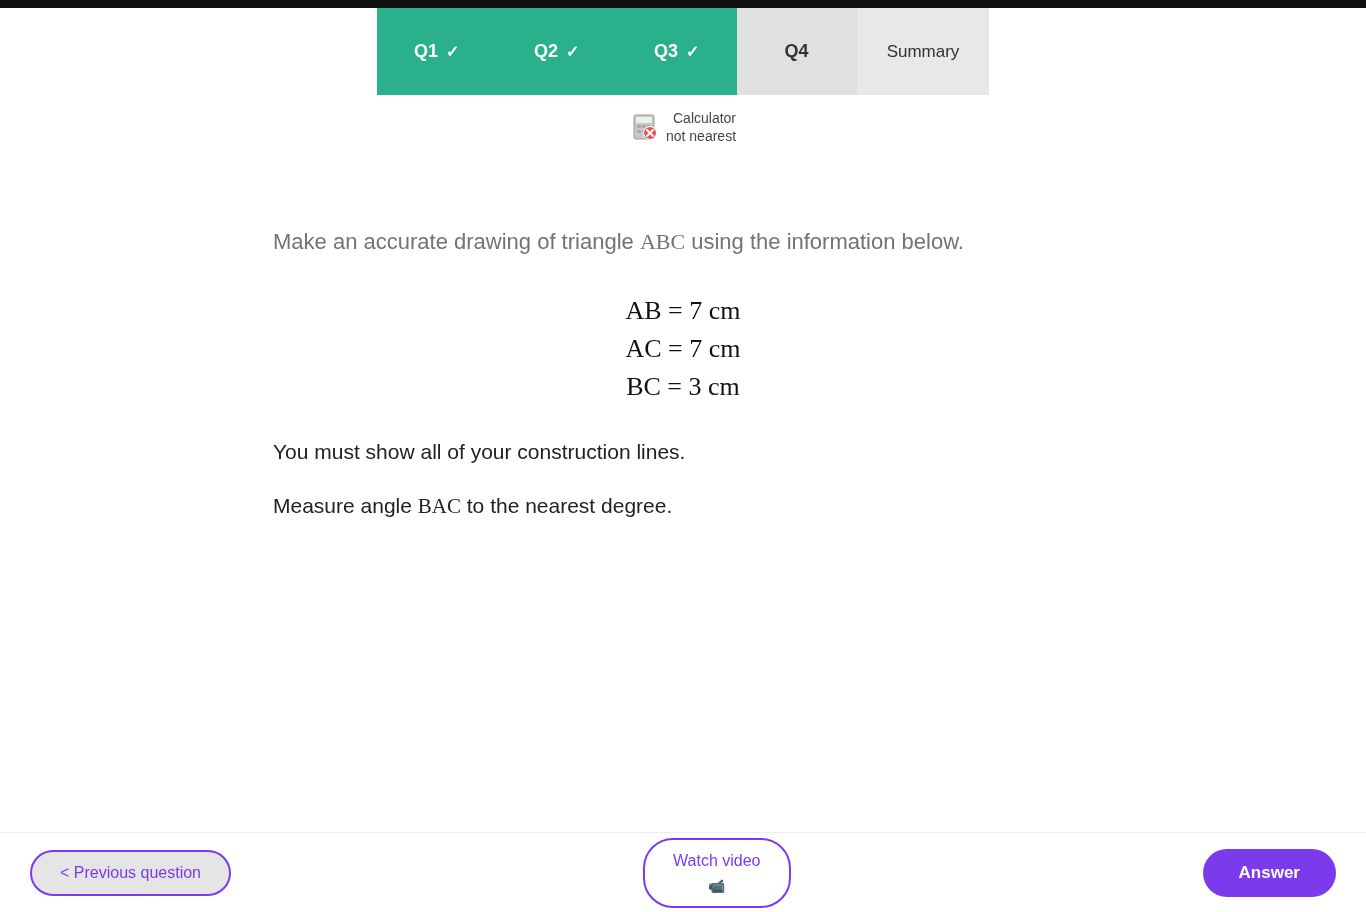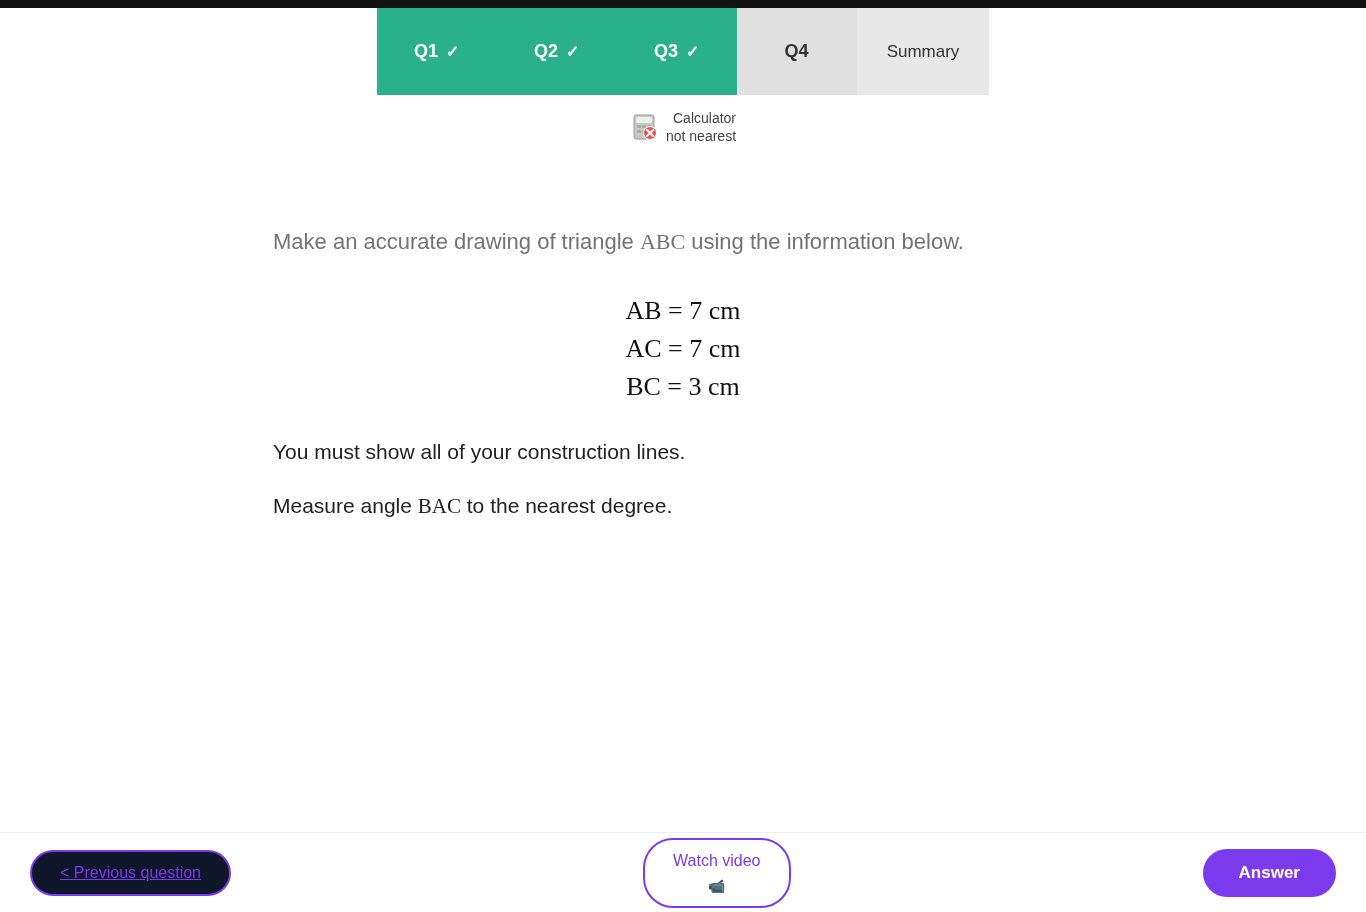--- a/index.html
+++ b/index.html
@@ -135,28 +135,27 @@
       display: flex;
       align-items: center;
       justify-content: space-between;
       padding: 0 30px;
       background: #fff;
       border-top: 1px solid #eee;
     }
 
     .btn-prev {
       border: 2px solid #7c3aed;
-      background: #0f172a;
+      background: #e5e5e5;
       color: #7c3aed;
       border-radius: 30px;
       padding: 12px 28px;
       font-size: 16px;
       cursor: pointer;
       font-weight: 500;
-      text-decoration: underline;
     }
 
     .btn-watch {
       border: 2px solid #7c3aed;
       background: #fff;
       color: #7c3aed;
       border-radius: 30px;
       padding: 12px 28px;
       font-size: 16px;
       cursor: pointer;

